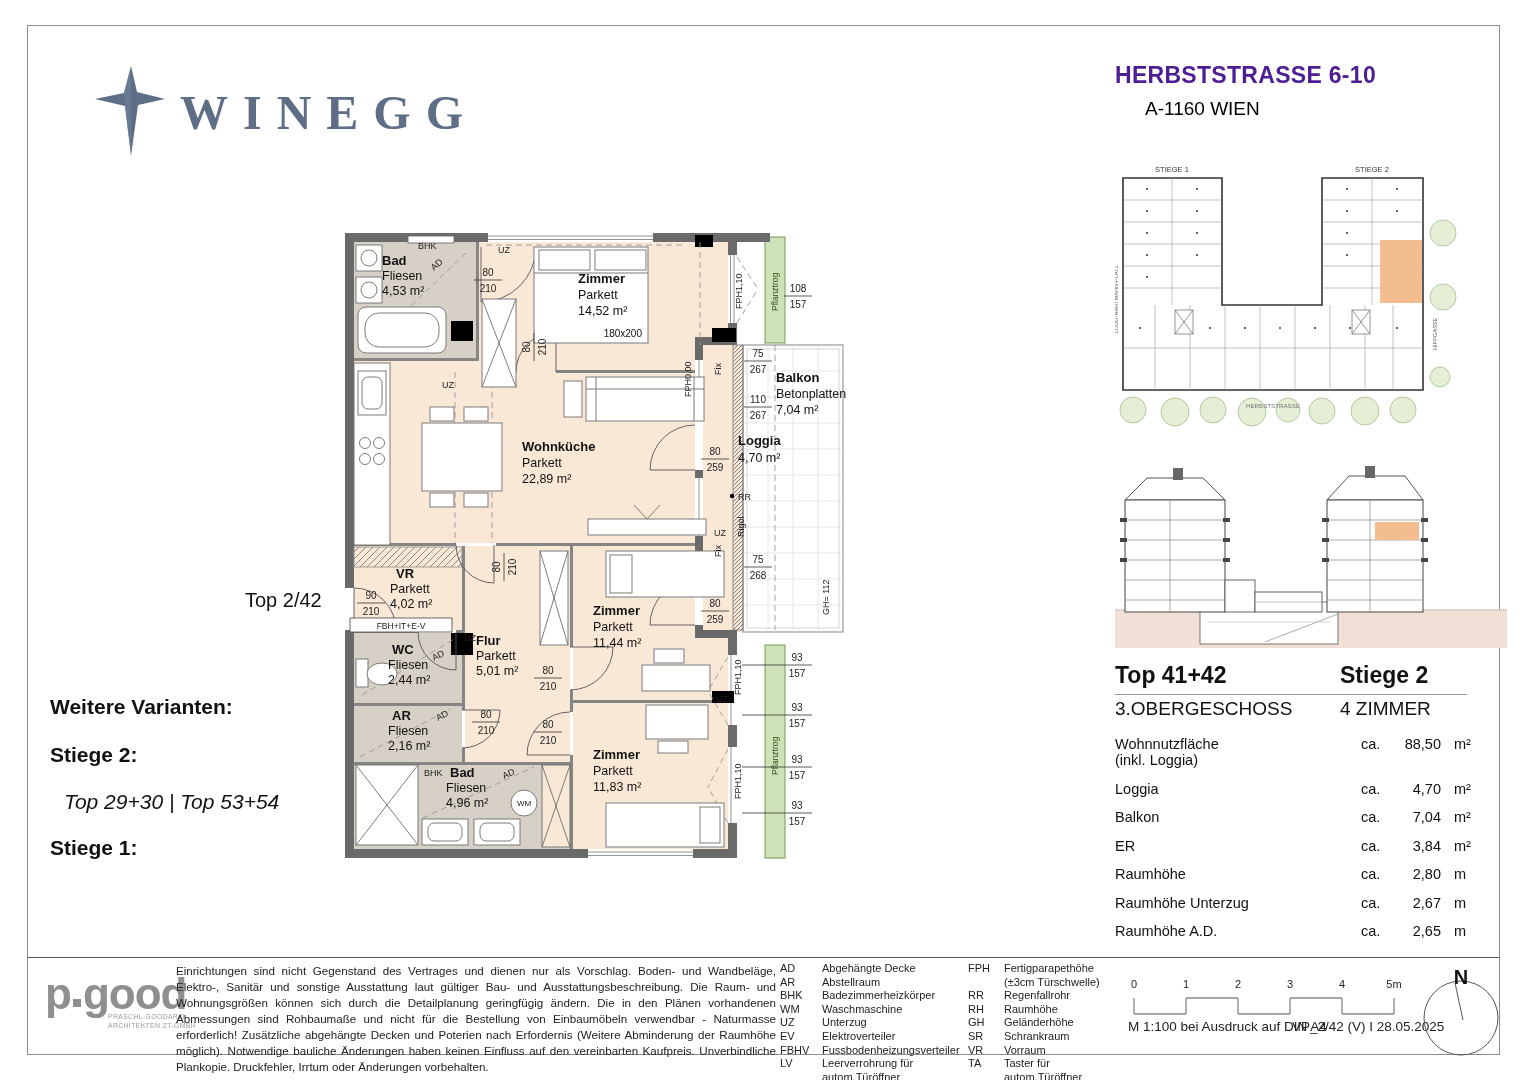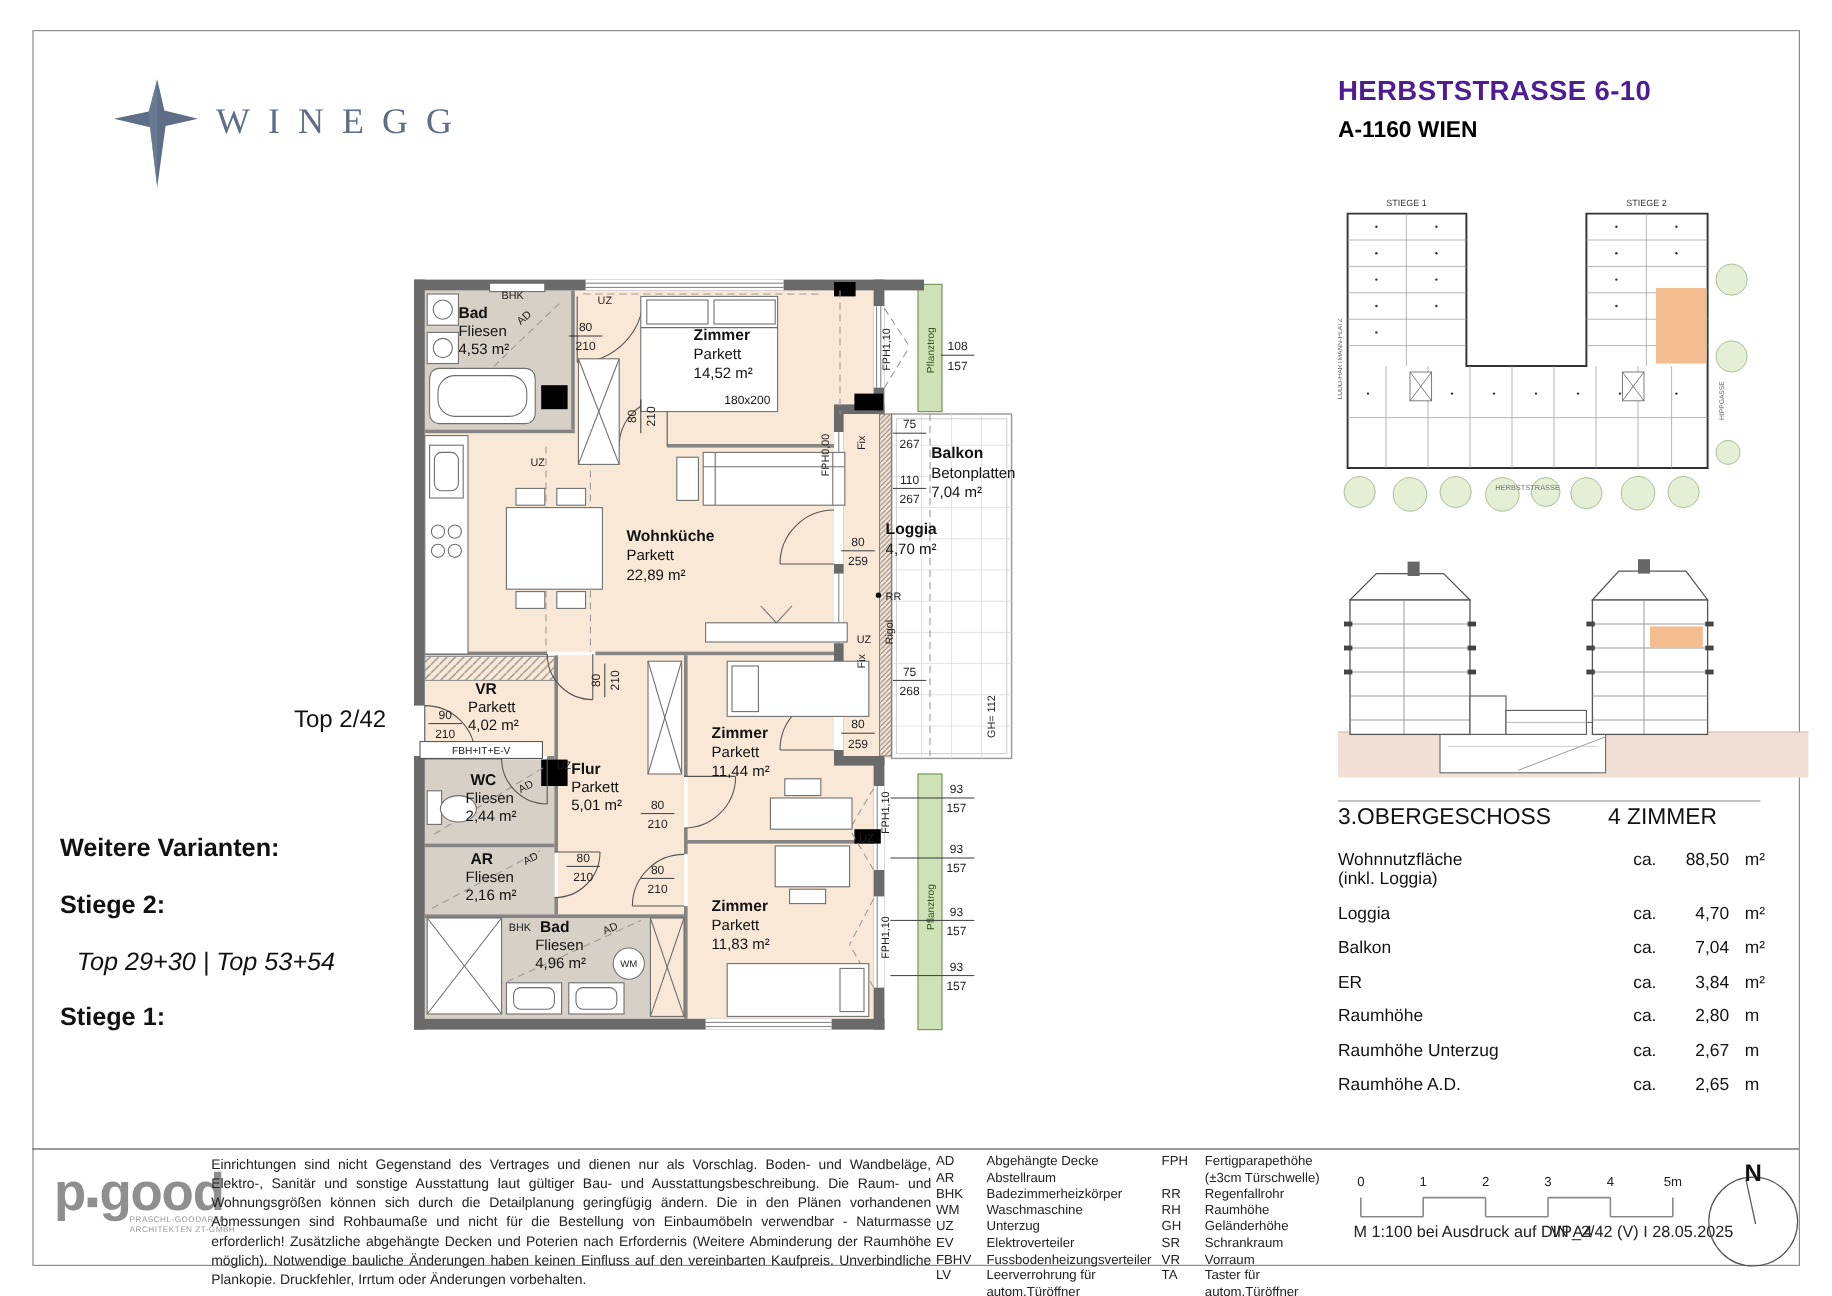--- a/index.html
+++ b/index.html
@@ -1,21 +1,21 @@
 <!DOCTYPE html>
 <html><head>
 <meta charset="utf-8">
 <style>
   html,body{margin:0;padding:0;background:#e8e8e8;}
   .page{position:relative;width:1527px;height:1080px;background:#fff;font-family:"Liberation Sans",sans-serif;color:#111;overflow:hidden;margin:0 auto;}
   .frame{position:absolute;left:27px;top:25px;width:1471px;height:1028px;border:1px solid #8d8d8d;}
   .footer-sep{position:absolute;left:27px;top:957px;width:1472px;border-top:1px solid #555;}
   .abs{position:absolute;}
   
-  .brandword{font-family:"Liberation Serif",serif;font-weight:normal;font-size:30px;letter-spacing:15px;color:#5d6e86;}
+  .brandword{font-family:"Liberation Serif",serif;font-weight:bold;font-size:48px;letter-spacing:15px;color:#5d6e86;}
   
   .h-title{font-size:23px;font-weight:bold;letter-spacing:.3px;color:#4c1d95;}
   .h-sub{font-size:19px;color:#000;}
   
   .ui-head{display:grid;grid-template-columns:225px 1fr;font-size:23px;font-weight:bold;}
   .ui-sub{display:grid;grid-template-columns:225px 1fr;font-size:19px;margin-top:3px;}
   .ui-rule{border-top:1.5px solid #9a9a9a;margin-top:5px;}
   .ui-rows{margin-top:16px;font-size:14.5px;}
   .ui-row{display:grid;grid-template-columns:1fr 30px 50px 26px;align-items:start;margin-bottom:12.5px;}
   .ui-row .val{text-align:right;}
@@ -47,21 +47,21 @@
 
   <div class="abs" style="left:95px;top:66px;">
     <svg width="70" height="90" viewBox="0 0 70 90">
       <path d="M36,0 L42,26 L70,33 L43,39 L36,90 L30,40 L0,33 L29,27 Z" fill="#5d6e86"></path>
       <path d="M36,0 L36,90 L30,40 L29,27 Z" fill="#73869c" opacity="0.55"></path>
     </svg>
   </div>
   <div class="abs brandword" style="left:180px;top:85px;">WINEGG</div>
 
   <div class="abs h-title" style="left:1115px;top:62px;">HERBSTSTRASSE 6-10</div>
-  <div class="abs h-sub" style="left:1115px;top:98px;font-weight:bold;">A-1160 WIEN</div>
+  <div class="abs h-sub" style="left:1145px;top:98px;">A-1160 WIEN</div>
 
   <div class="abs" style="left:1115px;top:158px;">
     <svg width="395" height="292" viewBox="0 0 395 292">
 
       <g fill="#e4efd6" stroke="#a6bd92" stroke-width="0.8">
         <circle cx="18" cy="252" r="13"></circle>
           <circle cx="60" cy="254" r="14"></circle>
           <circle cx="98" cy="252" r="13"></circle>
         <circle cx="137" cy="254" r="14"></circle>
           <circle cx="173" cy="252" r="12"></circle>
@@ -191,20 +191,24 @@
             <rect x="207" y="96" width="7" height="4"></rect>
           <rect x="306" y="56" width="7" height="4"></rect>
             <rect x="306" y="76" width="7" height="4"></rect>
             <rect x="306" y="96" width="7" height="4"></rect>
         </g>
       </g>
     </svg>
   </div>
 
   <div class="abs" style="left:1115px;top:662px;width:352px;">
+    <div class="ui-head">
+      <div>Top 41+42</div>
+      <div>Stiege 2</div>
+    </div>
     <div class="ui-rule"></div>
     <div class="ui-sub">
       <div>3.OBERGESCHOSS</div>
       <div>4 ZIMMER</div>
     </div>
     <div class="ui-rows">
       <div class="ui-row">
         <div><span>Wohnnutzfläche</span><br><span class="l2">(inkl. Loggia)</span></div>
         <div>ca.</div>
         <div class="val">88,50</div>

